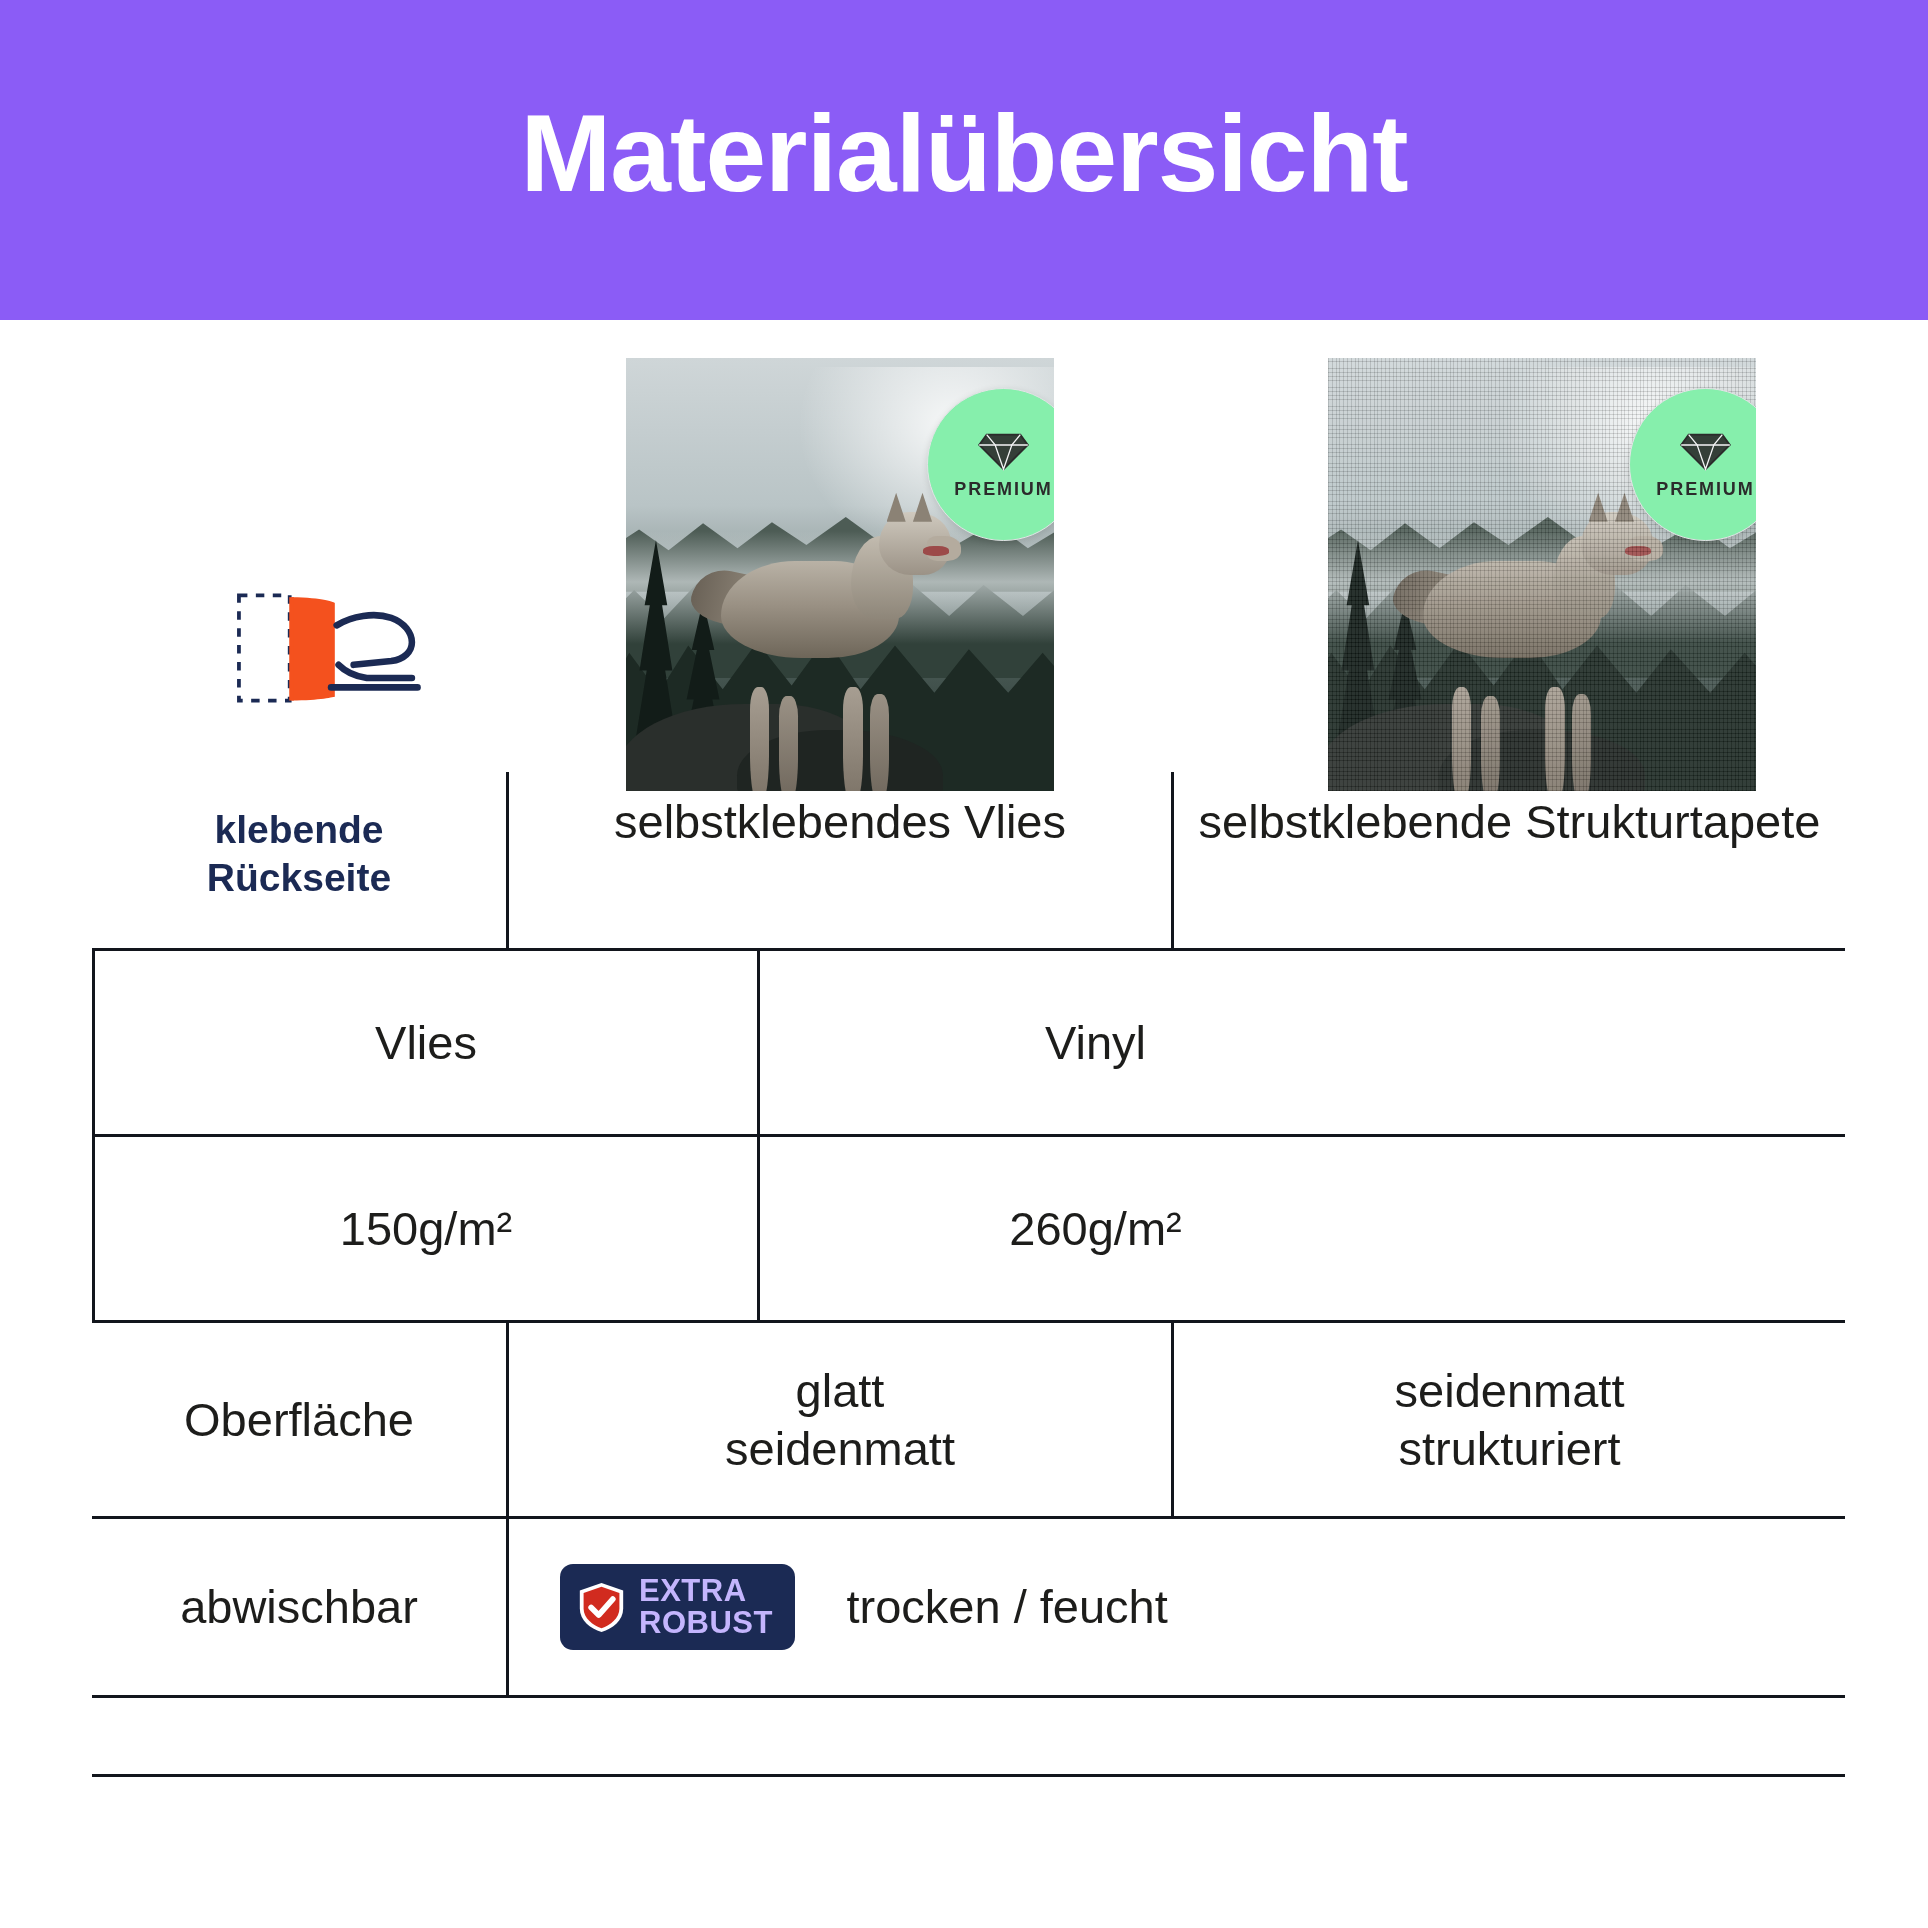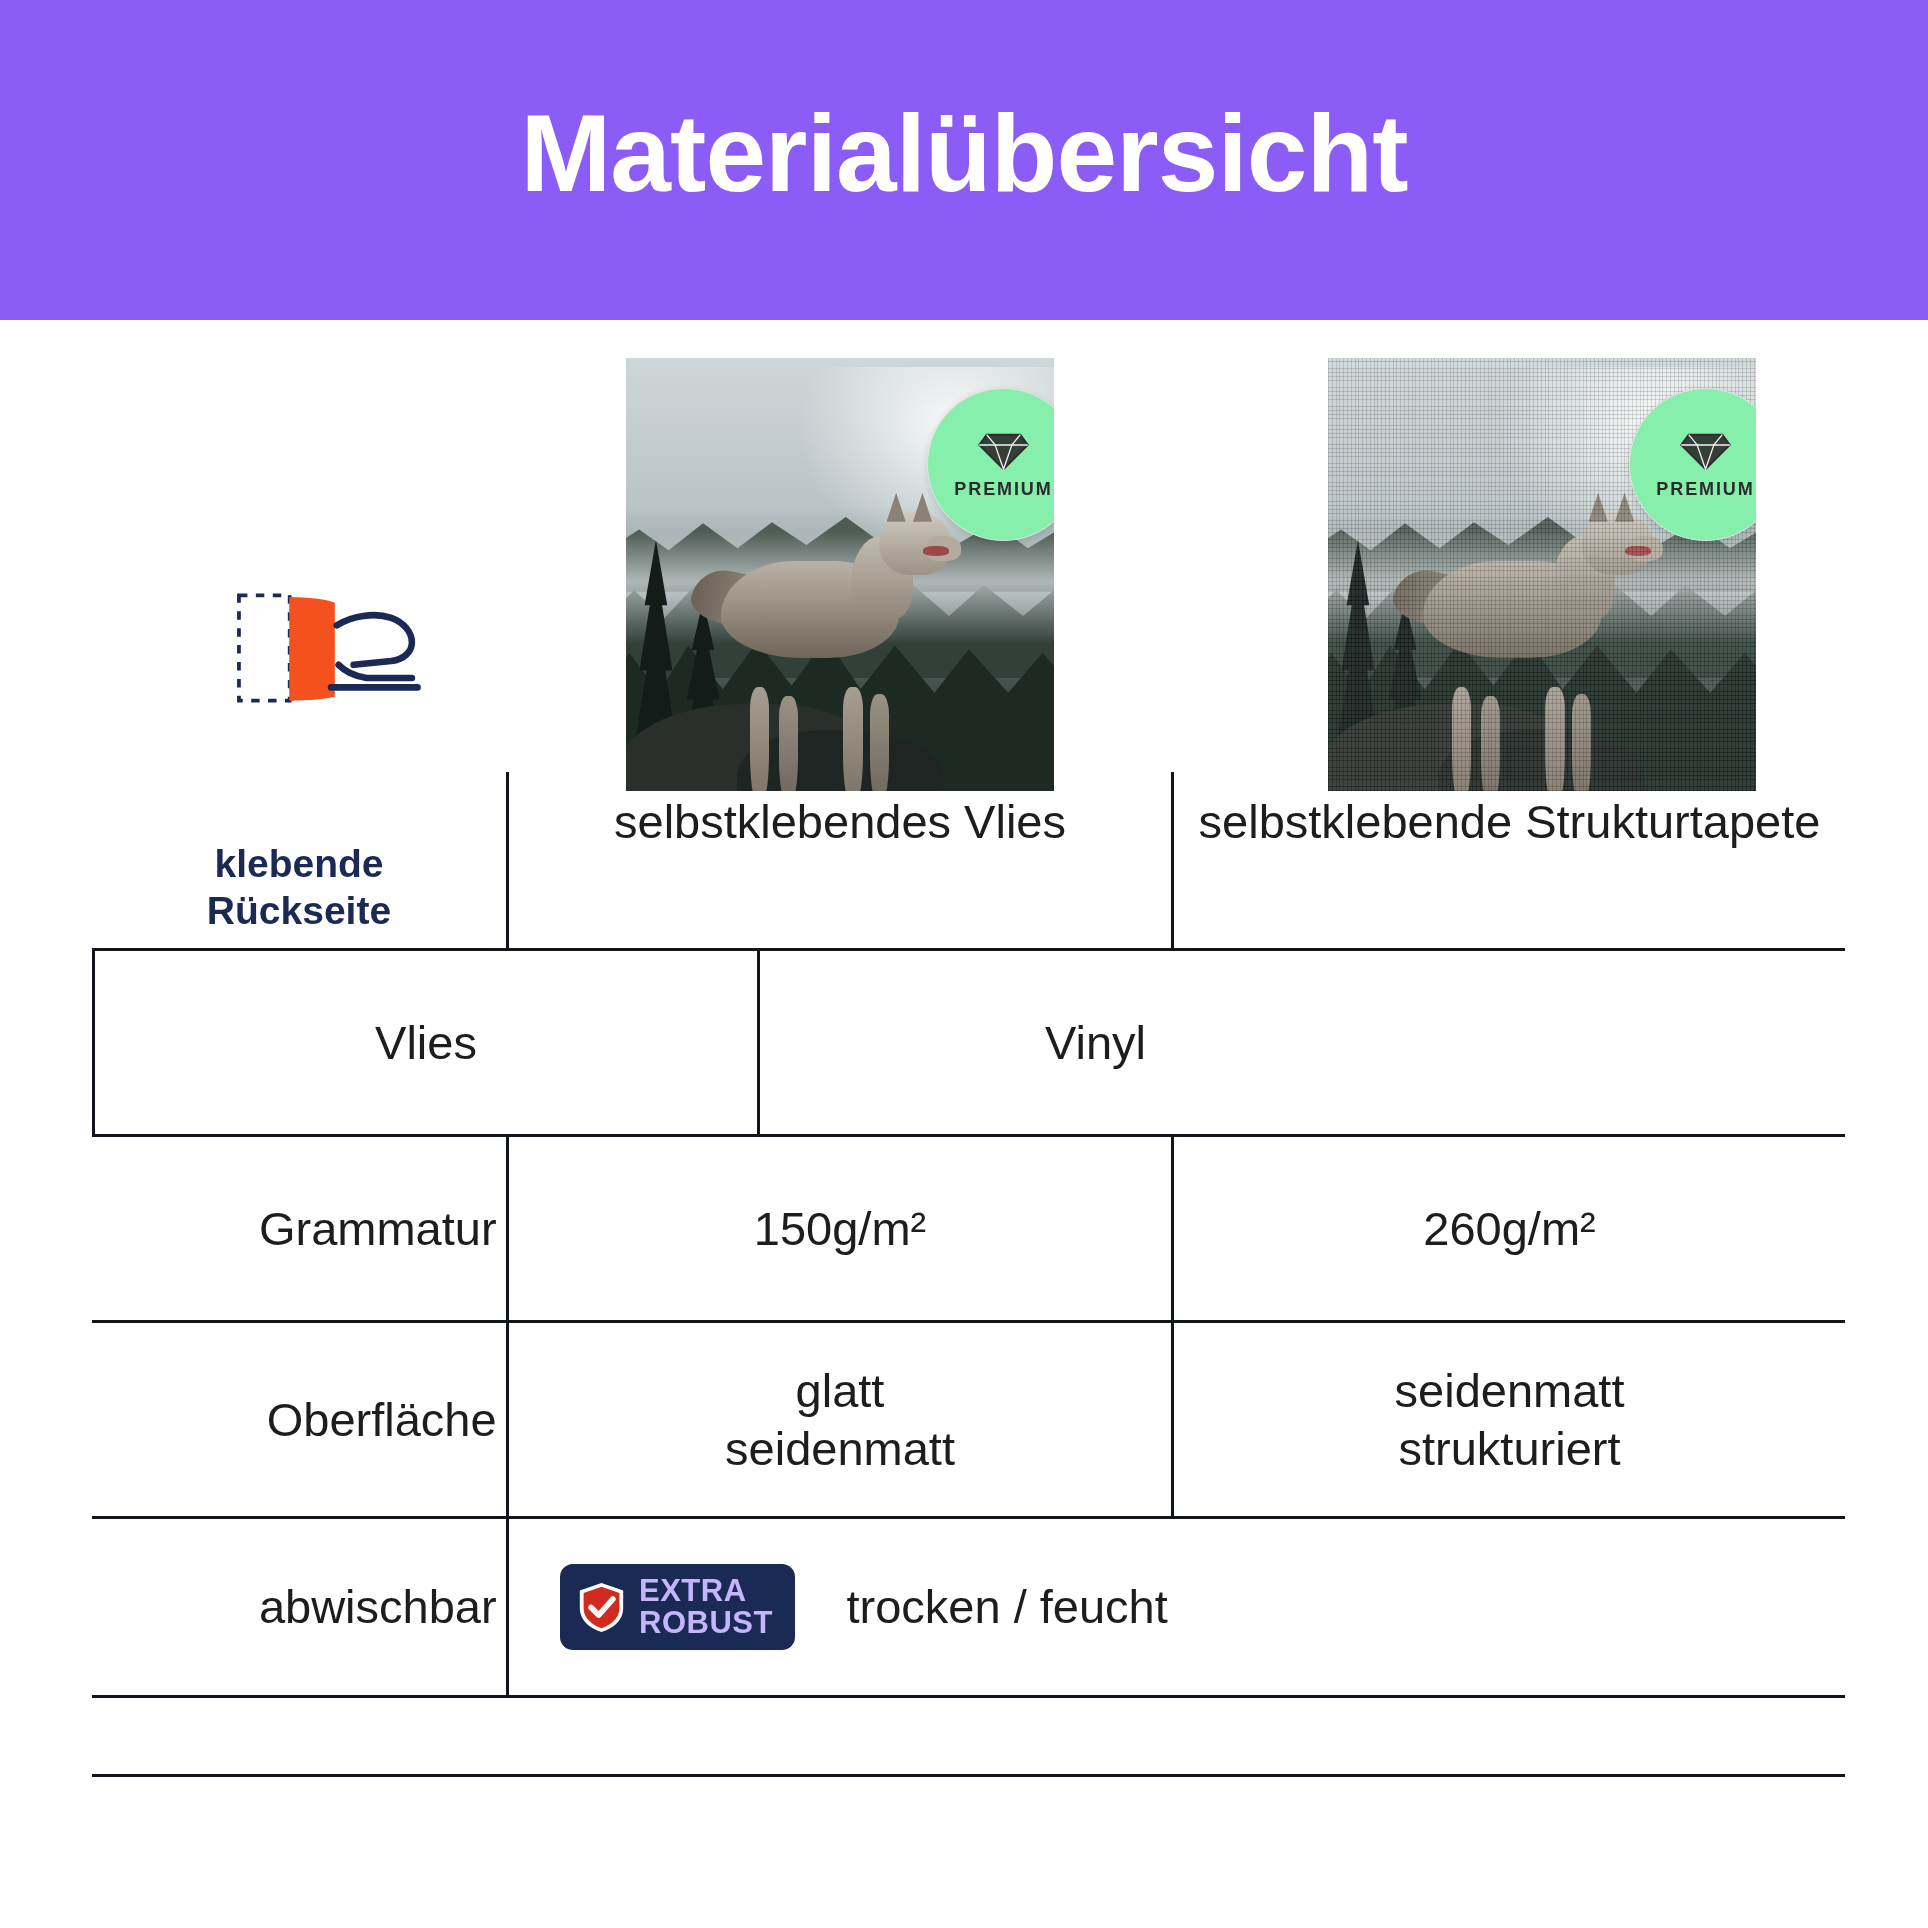--- a/index.html
+++ b/index.html
@@ -246,21 +246,21 @@
     box-sizing: border-box;
     display: flex;
     align-items: center;
     justify-content: center;
     text-align: center;
     padding: 13px 9.4px;
     font-size: 47px;
     line-height: 1.22;
     color: #1d1d1b;
   }
-  .cell.label { width: 414px; justify-content: flex-end; }
+  .cell.label { width: 414px; }
   .cell.col1 {
     width: 665px;
     border-left: 3.8px solid #12151c;
   }
   .cell.col2 {
     width: 674px;
     border-left: 3.8px solid #12151c;
   }
   .cell.span2 {
     width: 1339px;
@@ -430,21 +430,20 @@
     <div class="cell col1">selbstklebendes Vlies</div>
     <div class="cell col2">selbstklebende Strukturtapete</div>
   </div>
 
   <div class="table-row row-material">
     <div class="cell col1">Vlies</div>
     <div class="cell col2">Vinyl</div>
   </div>
 
   <div class="table-row row-grammatur">
-    <div class="cell label">Grammatur</div>
     <div class="cell col1">150g/m²</div>
     <div class="cell col2">260g/m²</div>
   </div>
 
   <div class="table-row row-oberflaeche">
     <div class="cell label">Oberfläche</div>
     <div class="cell col1" style="white-space:pre-line;">glatt
 seidenmatt</div>
     <div class="cell col2" style="white-space:pre-line;">seidenmatt
 strukturiert</div>

